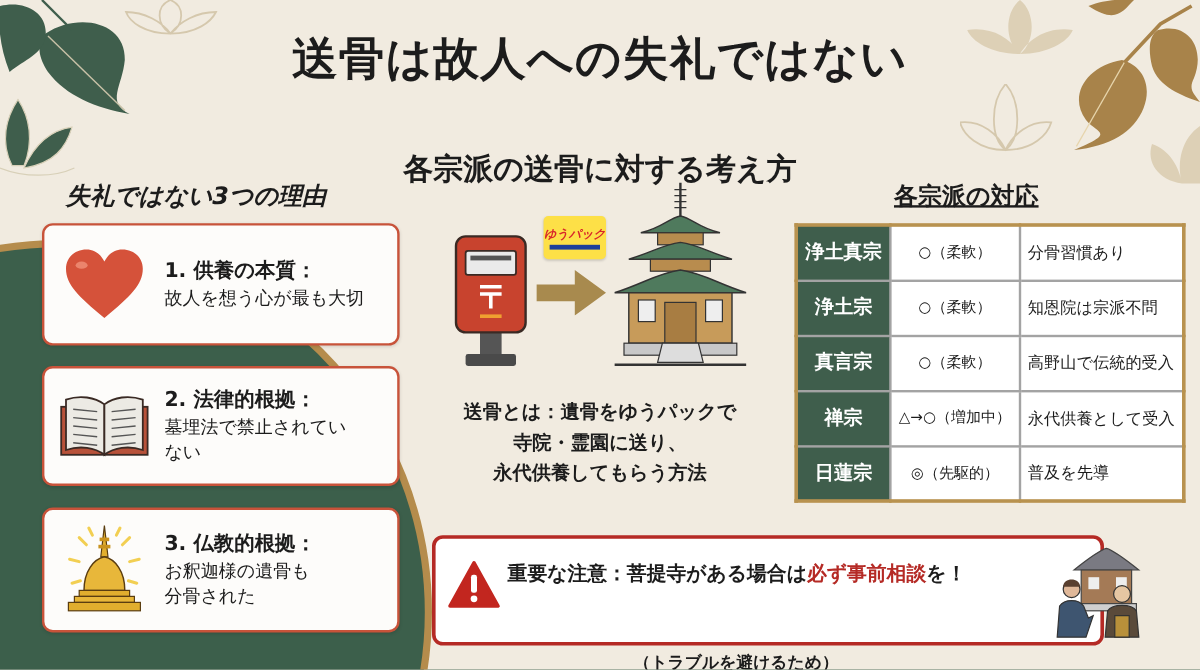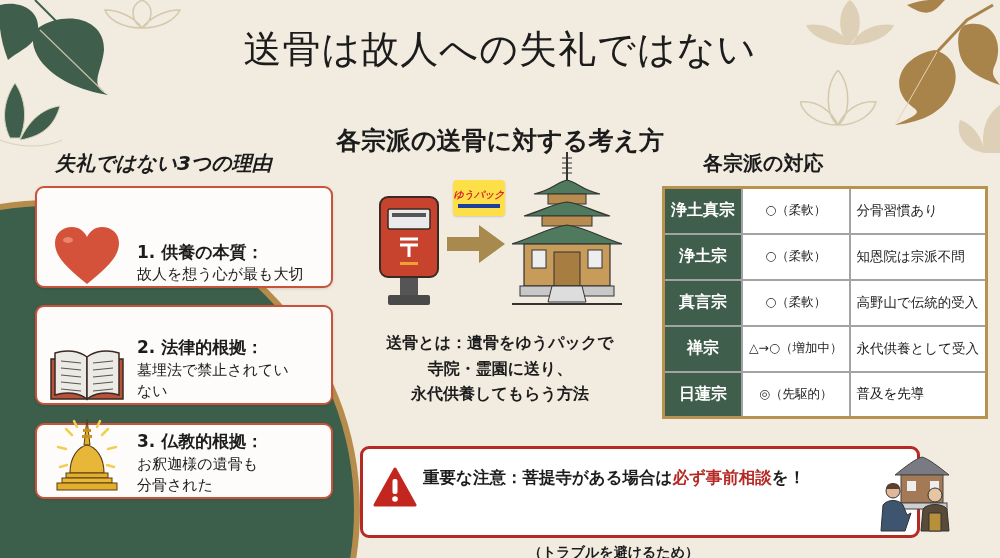--- a/index.html
+++ b/index.html
@@ -13,36 +13,36 @@
   .bg-green-arc {
     position: absolute; left: -260px; top: 200px;
     width: 620px; height: 620px; border-radius: 50%;
     background: #3c5f4b;
     border: 6px solid #b58c4c;
     z-index: 0;
   }
   .deco { position: absolute; z-index: 1; }
   .title {
     position: absolute; left: 0; right: 0; top: 24px;
-    text-align: center; font-size: 38px; font-weight: normal; letter-spacing: 1px;
+    text-align: center; font-size: 38px; font-weight: bold; letter-spacing: 1px;
     z-index: 2;
   }
   .subtitle {
     position: absolute; left: 0; right: 0; top: 80px;
     text-align: center; font-size: 25px; font-weight: bold;
     z-index: 2;
     margin-top: 44px;
   }
   .section-title {
     position: absolute; font-size: 20px; font-weight: bold; z-index: 2;
   }
   .reason-card {
     position: absolute; left: 35px; width: 298px;
     background: #fdfcfa; border: 2.5px solid #c8533a; border-radius: 9px;
-    z-index: 2; display: flex; align-items: flex-end;
+    z-index: 2; display: flex; align-items: center;
     box-shadow: 0 1px 3px rgba(0,0,0,0.12);
   }
   .reason-icon { width: 100px; display: flex; justify-content: center; align-items: center; flex-shrink: 0; }
   .reason-text { font-size: 15px; line-height: 1.45; }
   .reason-head { font-weight: bold; font-size: 17px; }
   .center-flow { position: absolute; z-index: 2; }
   .explain {
     position: absolute; left: 350px; width: 300px; top: 330px;
     text-align: center; font-size: 16px; font-weight: bold; line-height: 1.6;
     z-index: 2;
@@ -136,21 +136,21 @@
       </g>
     </svg>
   </div>
   <div class="reason-text">
     <div class="reason-head">2. 法律的根拠：</div>
     <div>墓埋法で禁止されてい</div>
     <div>ない</div>
   </div>
 </div>
 
-<div class="reason-card" style="top:423px;height:76px;">
+<div class="reason-card" style="top:423px;height:104px;">
   <div class="reason-icon">
     <svg width="70" height="82" viewBox="0 0 70 82">
       <g stroke="#f2cf52" stroke-width="2.5" stroke-linecap="round">
         <path d="M14 14 L20 20 M56 14 L50 20 M6 32 L14 34 M64 32 L56 34 M8 52 L15 50 M62 52 L55 50 M22 6 L25 12 M48 6 L45 12"></path>
       </g>
       <path d="M35 4 L38 30 L32 30 Z" fill="#e1ae2e" stroke="#5a3d10" stroke-width="1"></path>
       <rect x="31" y="14" width="8" height="3" fill="#c9931e"></rect>
       <rect x="30" y="20" width="10" height="3" fill="#c9931e"></rect>
       <path d="M18 58 C18 42 26 32 35 30 C44 32 52 42 52 58 Z" fill="#e8b73a" stroke="#5a3d10" stroke-width="1.2"></path>
       <rect x="14" y="58" width="42" height="5" fill="#e1ae2e" stroke="#5a3d10" stroke-width="1"></rect>
@@ -202,21 +202,21 @@
   <path d="M40 134 L70 134 L74 150 L36 150 Z" fill="#ddd" stroke="#333" stroke-width="1"></path>
   <path d="M0 152 L110 152" stroke="#333" stroke-width="2"></path>
 </svg>
 
 <div class="explain">
   <div>送骨とは：遺骨をゆうパックで</div>
   <div>寺院・霊園に送り、</div>
   <div>永代供養してもらう方法</div>
 </div>
 
-<div class="section-title" style="left:703px;top:150px;">各宗派の対応</div>
+<div class="section-title" style="left:745px;top:150px;text-decoration:underline;">各宗派の対応</div>
 
 <table class="sects">
   <tbody>
       <tr>
     <td class="sect-name">浄土真宗</td>
     <td class="stance">○（柔軟）</td>
     <td>分骨習慣あり</td>
   </tr>
   <tr>
     <td class="sect-name">浄土宗</td>

